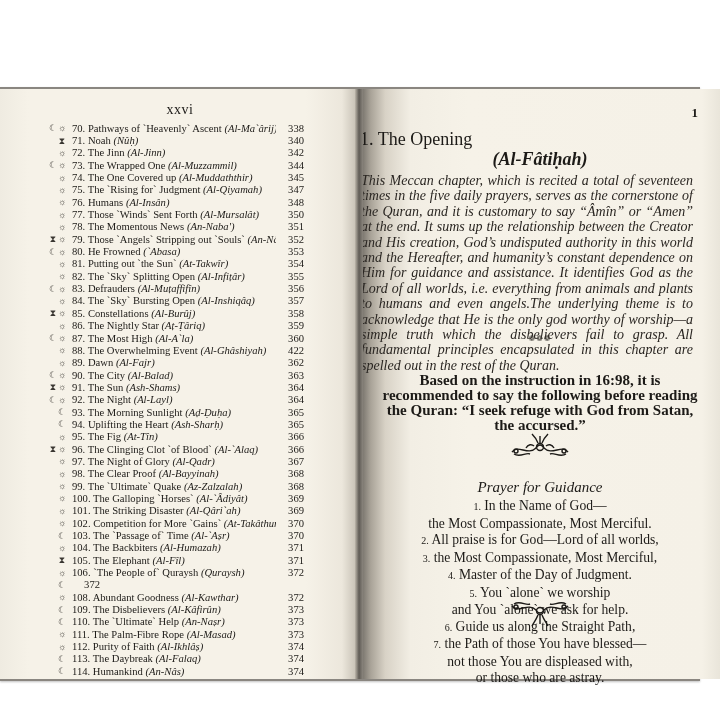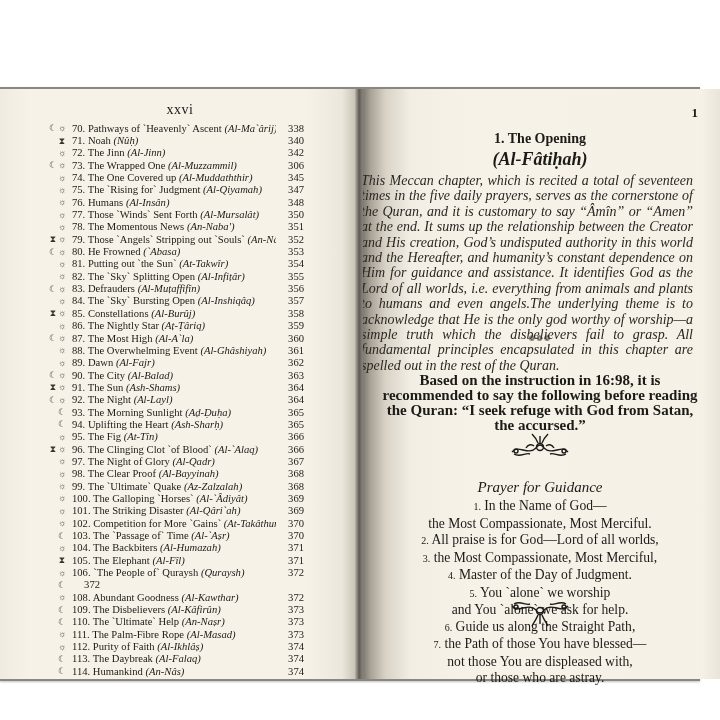--- a/index.html
+++ b/index.html
@@ -22,21 +22,21 @@
   .folio-left { position: absolute; top: 13px; left: 0; width: 360px; text-align: center; font-size: 14px; letter-spacing: 0.5px; }
   .toc { position: absolute; top: 33px; left: 44px; width: 260px; }
   .toc-row { display: flex; align-items: center; height: 12.35px; font-size: 10.6px; white-space: nowrap; }
   .toc-icons { width: 22px; display: flex; justify-content: flex-end; gap: 1px; font-size: 9px; color: #3a3732; margin-right: 6px; }
   .toc-icons span { display: inline-block; width: 8px; text-align: center; line-height: 10px; }
   .toc-title { flex: 1; overflow: hidden; }
   .toc-title i { font-style: italic; }
   .toc-page { width: 28px; text-align: right; }
 
   .folio-right { position: absolute; top: 16px; right: 22px; font-size: 13px; font-weight: bold; }
-  .chapter-title { position: absolute; top: 40px; left: 0; width: 360px; text-align: center; font-family: "Liberation Serif", serif; font-weight: bold; font-size: 14px; line-height: 20px; }
+  .chapter-title { position: absolute; top: 40px; left: 0; width: 360px; font-family: "Liberation Serif", serif; font-weight: normal; font-size: 18px; line-height: 20px; }
   .chapter-sub { position: absolute; top: 60px; left: 0; width: 360px; text-align: center; font-weight: bold; font-style: italic; font-size: 18px; line-height: 20px; }
   .intro { position: absolute; top: 84px; left: 1px; width: 332px; font-style: italic; font-size: 14px; line-height: 15.4px; text-align: justify; color: #2a2622; }
   .stars { position: absolute; top: 245px; left: 0; width: 360px; text-align: center; font-size: 8px; letter-spacing: 1px; color: #3a3732; }
   .instr { position: absolute; top: 284px; left: 22px; width: 316px; text-align: center; font-weight: bold; font-size: 15px; line-height: 15px; }
   .ornament { position: absolute; left: 0; width: 360px; text-align: center; }
   .ornament svg { display: inline-block; }
   .prayer-title { position: absolute; top: 390px; left: 0; width: 360px; text-align: center; font-style: italic; font-size: 15px; }
   .verses { position: absolute; top: 409px; left: 0; width: 360px; text-align: center; font-size: 13.6px; line-height: 16.5px; }
   .verses .n { font-size: 10px; }
 </style>
@@ -68,21 +68,21 @@
           </div>
           <div class="toc-title"><span>72.</span> <span>The Jinn</span> <i>(Al-Jinn)</i></div>
           <div class="toc-page">342</div>
         </div>
         <div class="toc-row">
           <div class="toc-icons">
             <span>☾</span>
             <span>☼</span>
           </div>
           <div class="toc-title"><span>73.</span> <span>The Wrapped One</span> <i>(Al-Muzzammil)</i></div>
-          <div class="toc-page">306</div>
+          <div class="toc-page">344</div>
         </div>
         <div class="toc-row">
           <div class="toc-icons">
             <span>☼</span>
           </div>
           <div class="toc-title"><span>74.</span> <span>The One Covered up</span> <i>(Al-Muddaththir)</i></div>
           <div class="toc-page">345</div>
         </div>
         <div class="toc-row">
           <div class="toc-icons">
@@ -178,21 +178,21 @@
             <span>☼</span>
           </div>
           <div class="toc-title"><span>87.</span> <span>The Most High</span> <i>(Al-A`la)</i></div>
           <div class="toc-page">360</div>
         </div>
         <div class="toc-row">
           <div class="toc-icons">
             <span>☼</span>
           </div>
           <div class="toc-title"><span>88.</span> <span>The Overwhelming Event</span> <i>(Al-Ghâshiyah)</i></div>
-          <div class="toc-page">361</div>
+          <div class="toc-page">422</div>
         </div>
         <div class="toc-row">
           <div class="toc-icons">
             <span>☼</span>
           </div>
           <div class="toc-title"><span>89.</span> <span>Dawn</span> <i>(Al-Fajr)</i></div>
           <div class="toc-page">362</div>
         </div>
         <div class="toc-row">
           <div class="toc-icons">

